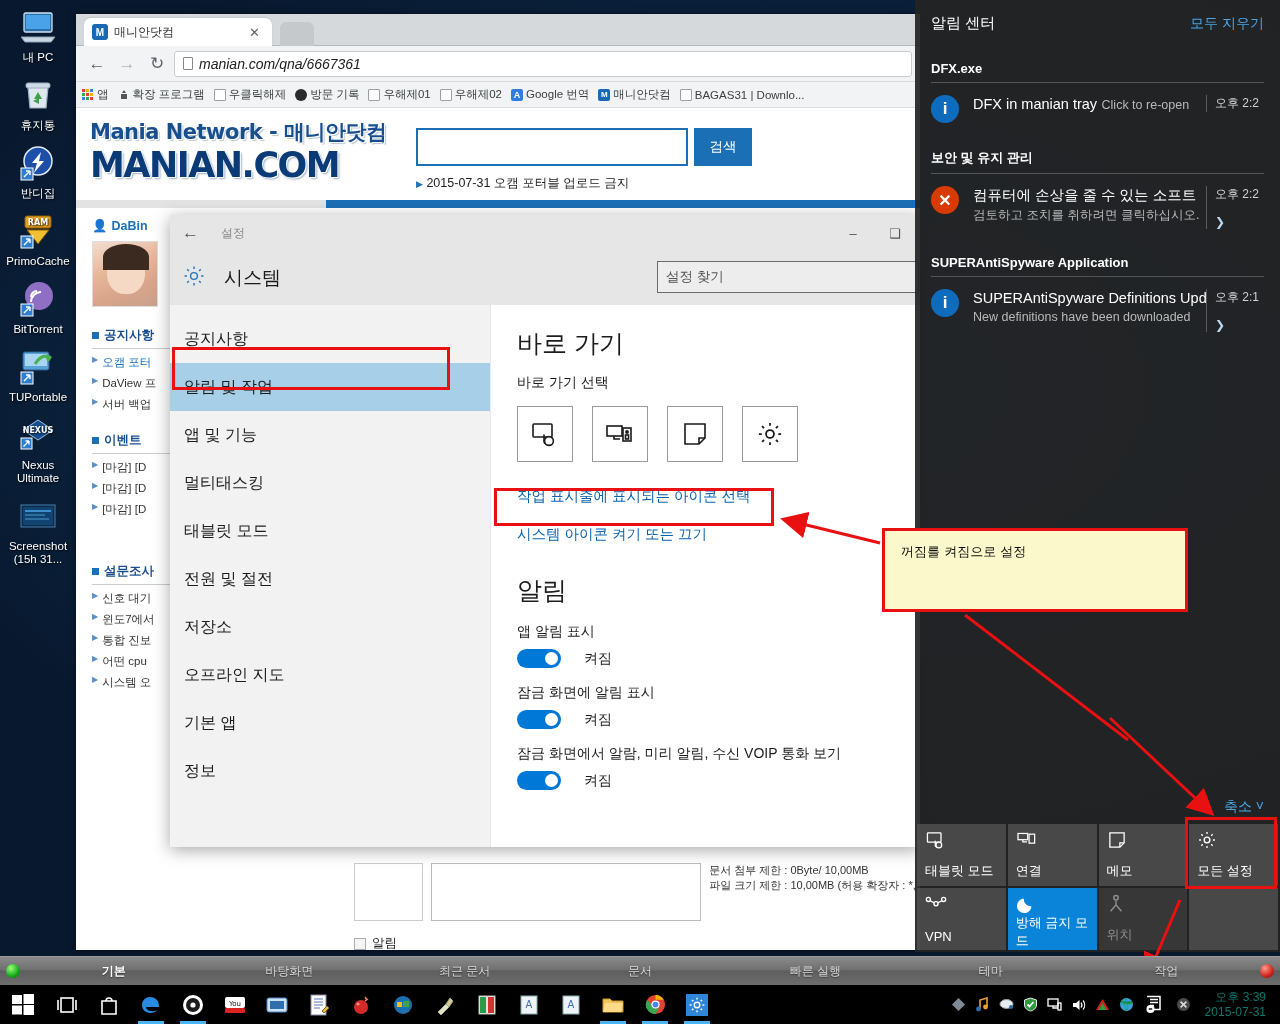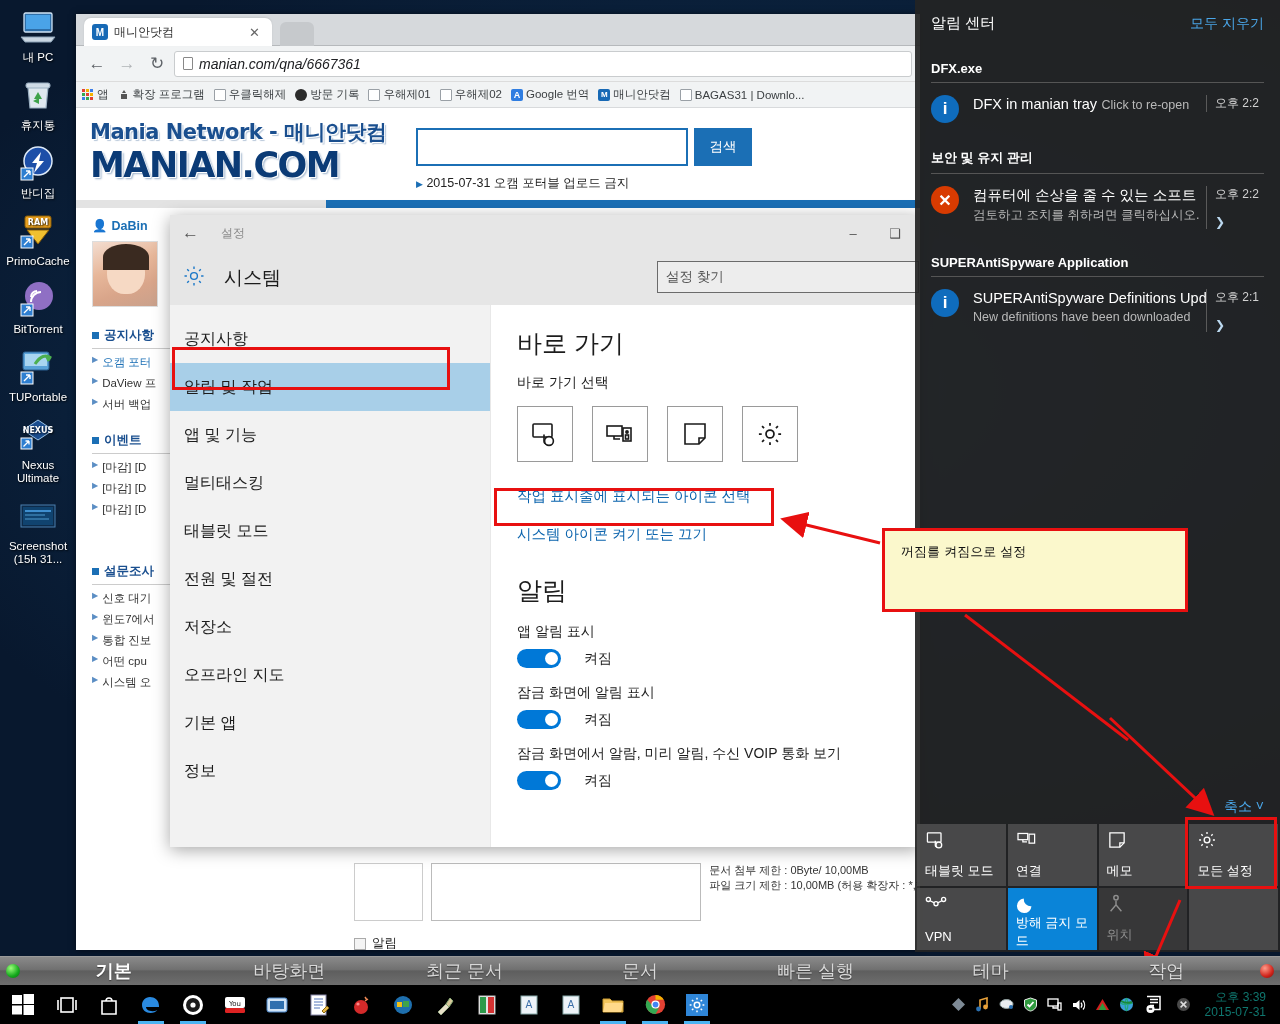--- a/index.html
+++ b/index.html
@@ -254,21 +254,21 @@
 
   
   .tb-extra {
     position:absolute; left:0; bottom:39px; width:1280px; height:29px;
     background:linear-gradient(180deg,#8a8a8a 0%, #707070 45%, #5e5e5e 50%, #6e6e6e 100%);
     display:flex; align-items:center; border-top:1px solid #9a9a9a;
   }
   .tb-orb { width:14px;height:14px;border-radius:50%;margin:0 6px;
             background:radial-gradient(circle at 35% 30%, #9bff7a, #13a81b 60%, #0a6b10);}
   .tb-orb.red { background:radial-gradient(circle at 35% 30%, #ff9b8a, #d0241b 60%, #7a0d08); }
-  .tb-extra-item { flex:1; text-align:center; font-size:18px; color:#d8d8d8; text-shadow:0 1px 1px #3a3a3a; }
+  .tb-extra-item { flex:1; text-align:center; font-size:12px; color:#d8d8d8; text-shadow:0 1px 1px #3a3a3a; }
   .tb-extra-item.act { color:#ffffff; font-weight:bold; }
 
   .taskbar {
     position:absolute; left:0; bottom:0; width:1280px; height:39px;
     background:#000; display:flex; align-items:center;
   }
   .start {
     width:46px; height:39px; display:flex; align-items:center; justify-content:center;
   }
   .tb-icon { width:42px; height:39px; display:flex; align-items:center; justify-content:center; position:relative; }

